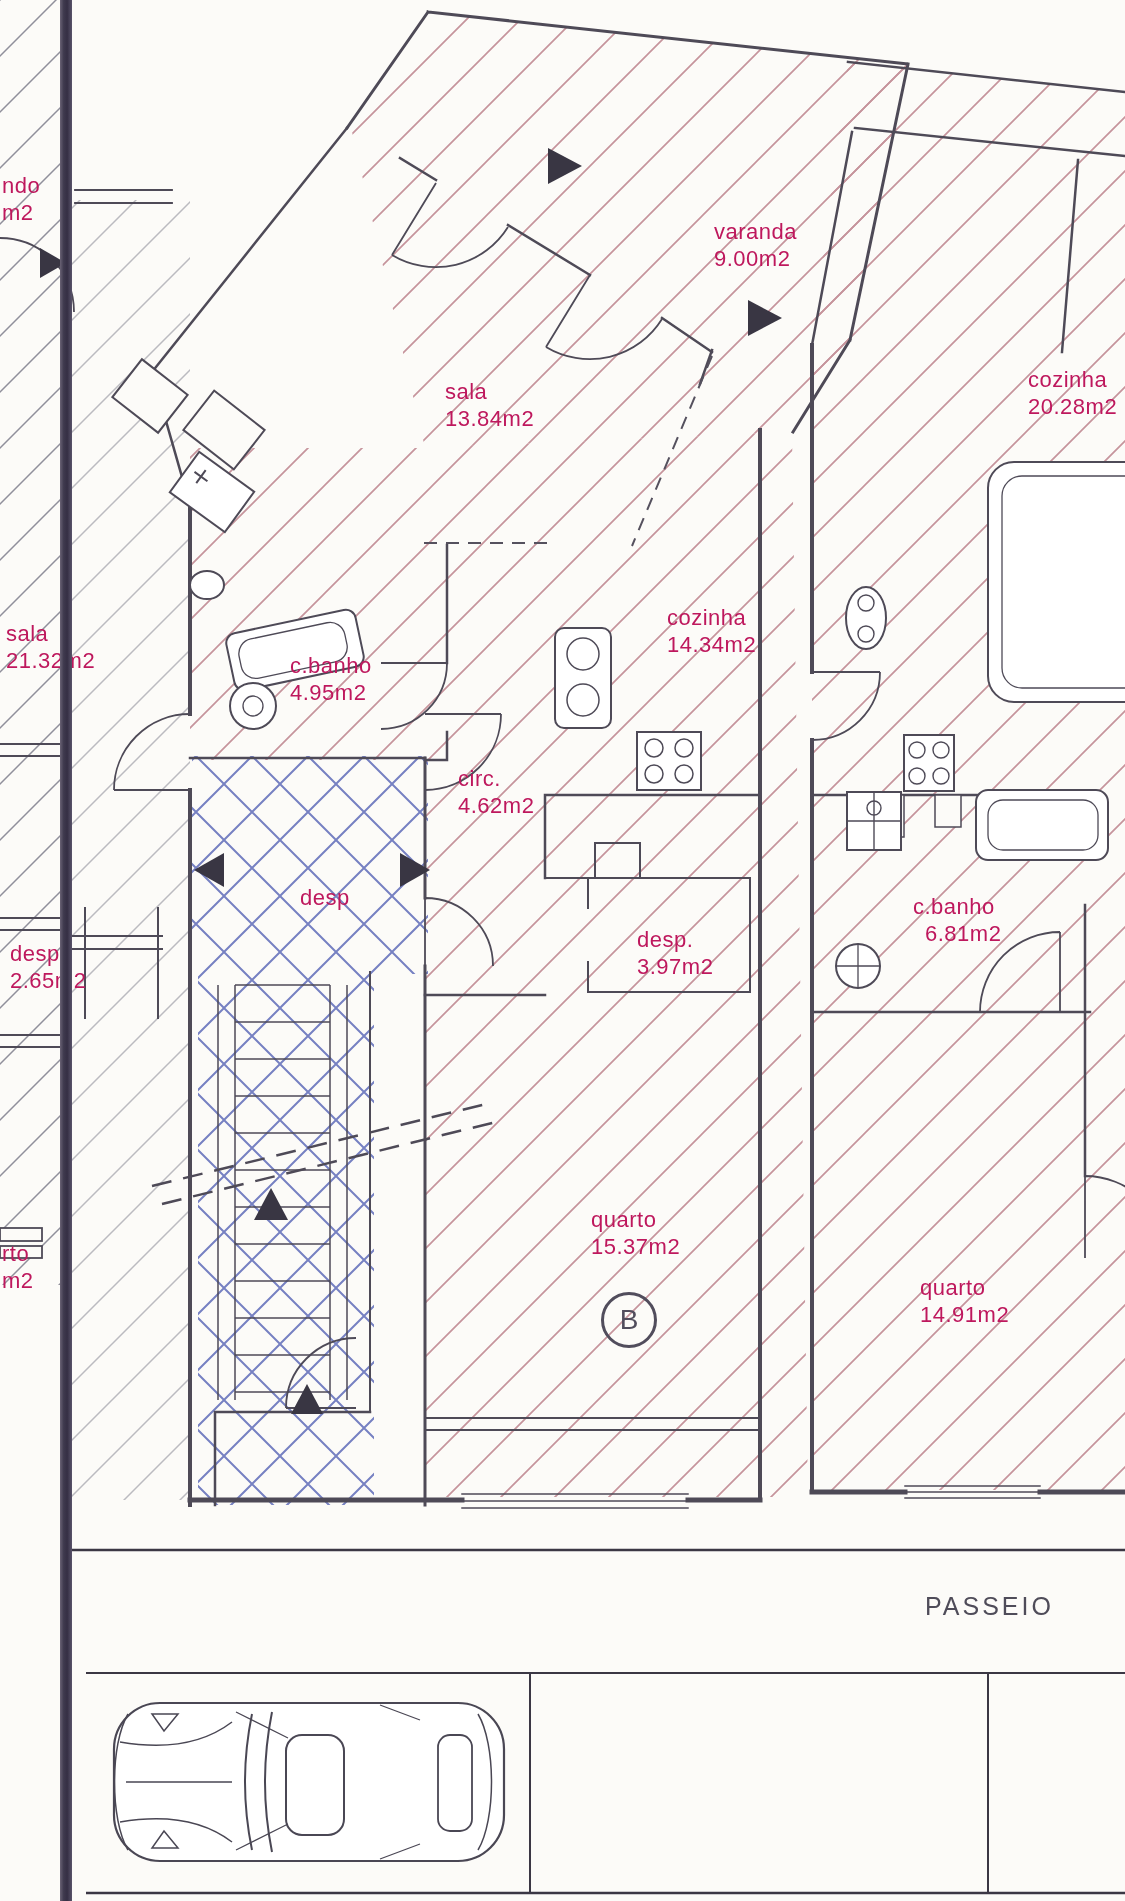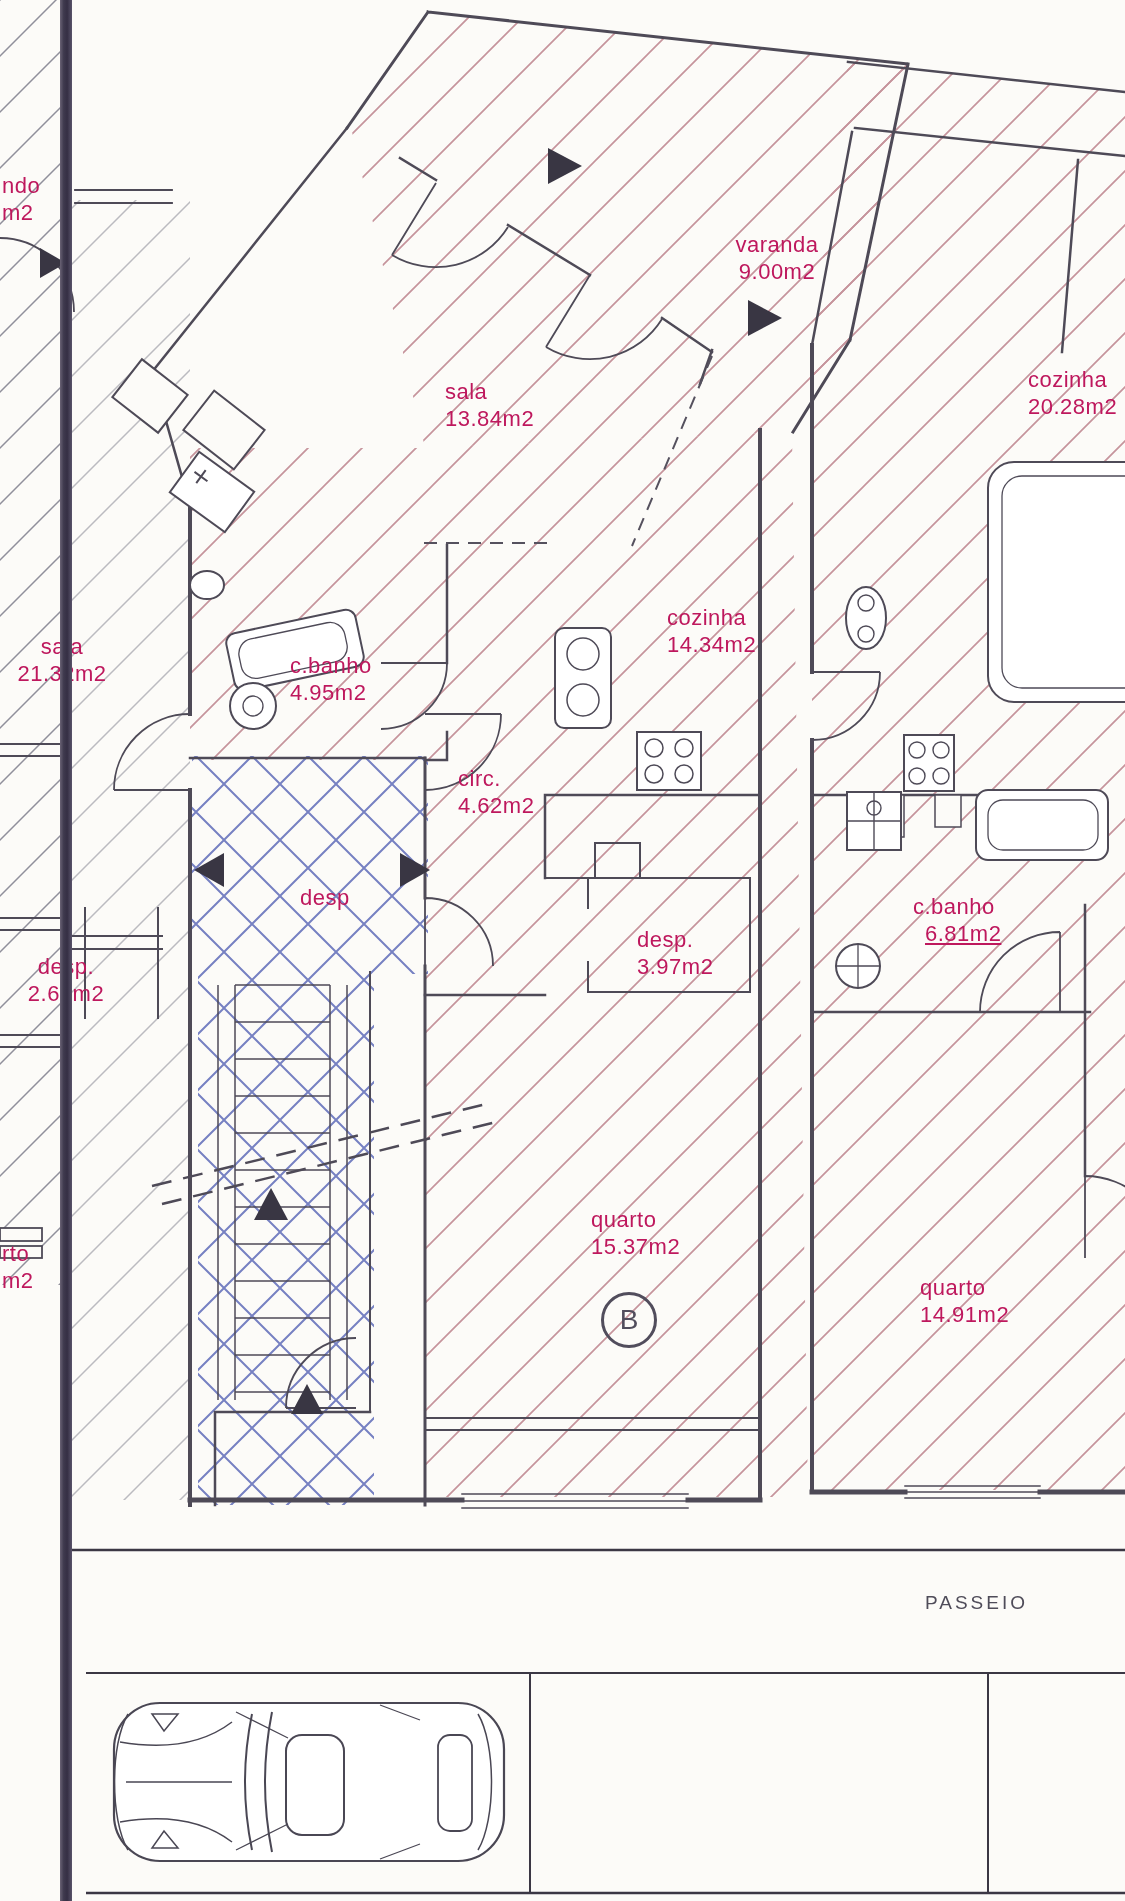--- a/index.html
+++ b/index.html
@@ -2,26 +2,26 @@
 <html><head>
 <meta charset="utf-8">
 <style>
   html,body{margin:0;padding:0;background:#e8e8e8;}
   #page{position:relative;width:1125px;height:1901px;background:#fcfbf8;overflow:hidden;
         font-family:"Liberation Sans",sans-serif;}
   #plan-svg{position:absolute;left:0;top:0;z-index:10;}
   .lbl{position:absolute;z-index:20;font-size:22px;line-height:27px;color:#be185d;
        letter-spacing:.5px;white-space:nowrap;}
   .lbl span{display:block;}
-  .lbl.c{text-align:center;margin-top:13px;}
-  .ind span:last-child{margin-left:12px;text-decoration:underline;}
+  .lbl.c{text-align:left;}
+  .ind span:last-child{margin-left:12px;}
   .badge{position:absolute;z-index:20;width:50px;height:50px;border:3px solid #514d5c;
          border-radius:50%;display:flex;align-items:center;justify-content:center;
          font-size:28px;color:#514d5c;}
-  .street{position:absolute;z-index:20;font-size:19px;letter-spacing:3px;color:#4f4c59;}
+  .street{position:absolute;z-index:20;font-size:25px;letter-spacing:3px;color:#4f4c59;}
   .fold{position:absolute;z-index:30;left:60px;top:0;width:12px;height:1901px;
         background:linear-gradient(90deg,#6a6375 0%,#3f3a4e 30%,#352f44 60%,#59536a 100%);}
 </style>
 </head>
 <body>
 
 <div id="page">
 
 <svg id="plan-svg" width="1125" height="1901" viewBox="0 0 1125 1901">
   <defs>

